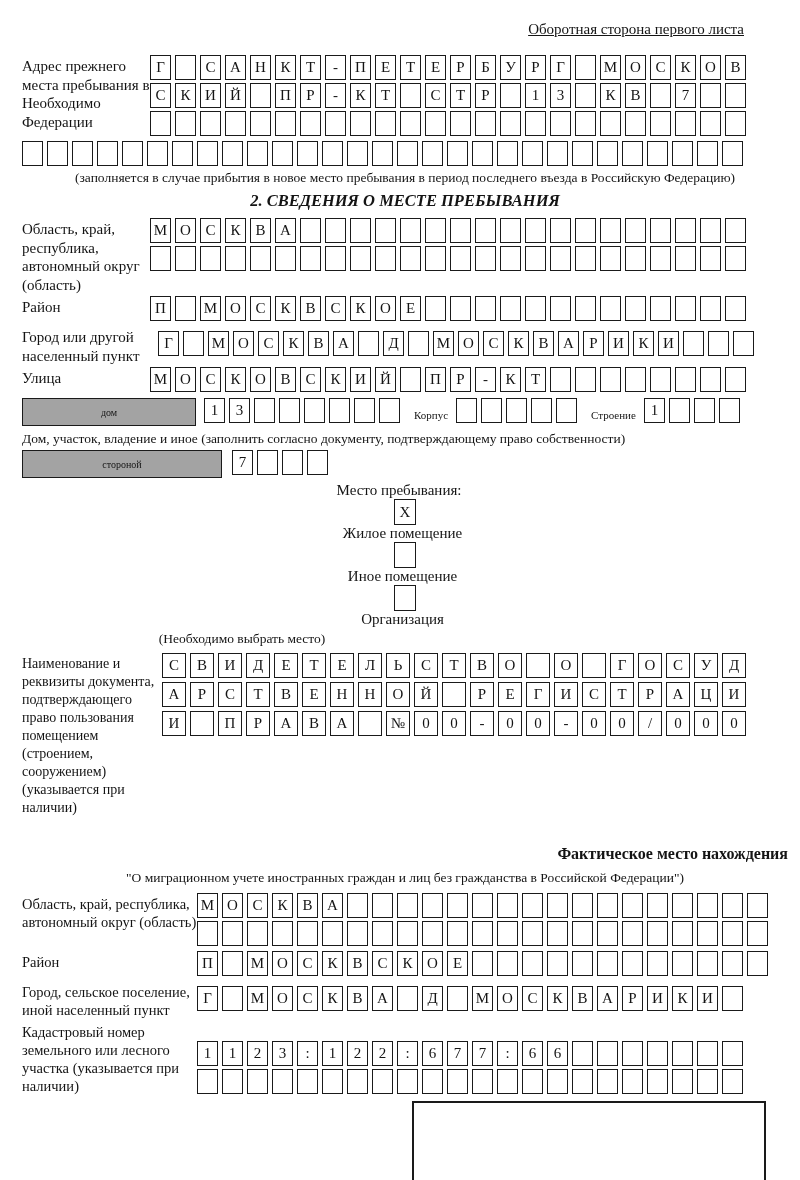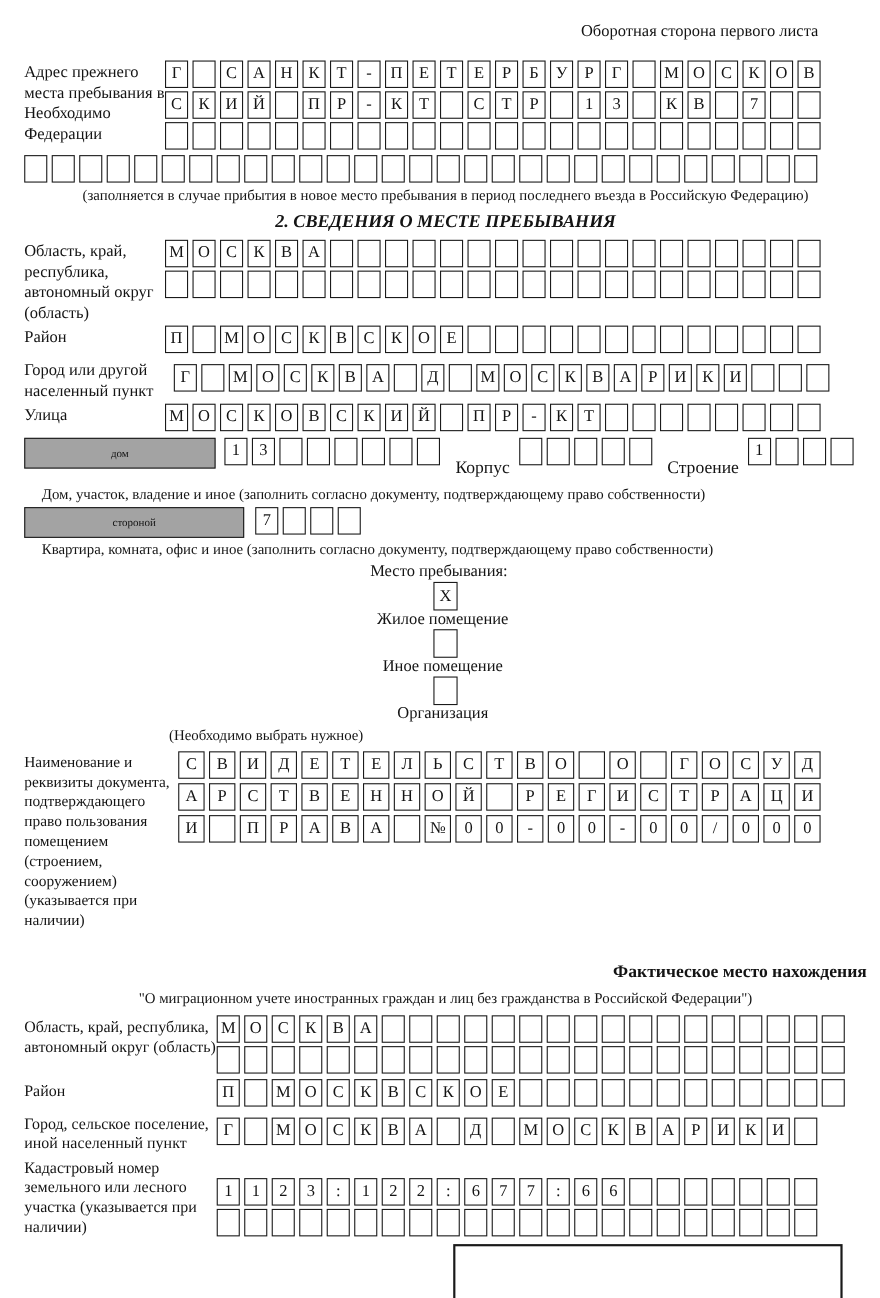--- a/index.html
+++ b/index.html
@@ -1,21 +1,21 @@
 <!DOCTYPE html>
 <html><head>
 <meta charset="utf-8">
 <style>
   html,body{margin:0;padding:0;}
   body{
     width:800px;height:1180px;overflow:hidden;background:#ffffff;color:#141414;
     font-family:"Liberation Serif","DejaVu Serif",serif;
   }
   .page{padding:20px 12px 0 22px;position:relative;}
-  .hdr{text-align:right;padding-right:44px;font-size:15px;line-height:19px;}
+  .hdr{text-align:right;padding-right:44px;font-size:15px;line-height:19px;text-decoration:underline;}
 
   
   .boxrow{display:flex;gap:4px;margin-bottom:3px;}
   .cell{
     flex:none;display:inline-flex;align-items:center;justify-content:center;
     width:19px;height:23px;border:1.6px solid #1a1a1a;background:#fff;
     font-size:15px;line-height:1;
   }
   .wide .cell{width:22px;}
   .frow{display:flex;margin-bottom:2px;}
@@ -32,23 +32,23 @@
   .row-offset{margin-top:5px;}
 
   
   .inline-row{display:flex;align-items:flex-start;margin:3px 0 2px 0;}
   .widebox{
     flex:none;display:flex;align-items:center;justify-content:center;
     border:1.6px solid #1a1a1a;height:26px;font-size:10px;background:#a3a3a3;
   }
   .w-dom{width:172px;margin-right:8px;}
   .w-kv{width:198px;margin-right:10px;}
-  .mini-label{flex:none;font-size:16px;line-height:26px;margin:15px 8px 0 14px;}
-
-  .fieldnote{font-size:13.5px;line-height:17px;margin:0 0 3px 16px;}
+  .mini-label{flex:none;font-size:11px;line-height:26px;margin:4px 8px 0 14px;}
+
+  .fieldnote{font-size:13.5px;line-height:17px;margin:0 0 3px 0;}
 
   
   .stay-row{display:flex;align-items:center;margin:4px 0 0 0;flex-direction:column;}
   .stay-label{font-size:15px;margin-right:12px;}
   .check{width:20px;height:24px;font-size:15px;}
   .stay-opt{font-size:15px;margin:0 14px 0 9px;}
   .stay-note{font-size:13.5px;text-align:center;width:300px;margin:3px 0 6px 70px;}
 
   .doc-block .flabel{width:140px;font-size:14px;line-height:18px;}
   .doc-block .boxrow{margin-bottom:4px;}
@@ -375,32 +375,31 @@
 
   <div class="inline-row">
     <div class="widebox w-kv">стороной</div>
     <div class="boxrow">
         <span class="cell">7</span>
         <span class="cell"></span>
         <span class="cell"></span>
         <span class="cell"></span>
       </div>
   </div>
-  <div class="fieldnote">Квартира, комната, офис и иное (заполнить согласно документу, подтверждающему право собственности)</div>
 
   <div class="stay-row">
     <span class="stay-label">Место пребывания:</span>
     <span class="cell check">X</span>
     <span class="stay-opt">Жилое помещение</span>
     <span class="cell check"></span>
     <span class="stay-opt">Иное помещение</span>
     <span class="cell check"></span>
     <span class="stay-opt">Организация</span>
   </div>
-  <div class="stay-note">(Необходимо выбрать нужное)</div>
+  <div class="stay-note">(Необходимо выбрать место)</div>
 
   <div class="frow doc-block">
     <div class="flabel">Наименование и реквизиты документа, подтверждающего право пользования помещением (строением, сооружением) (указывается при наличии)</div>
     <div class="rows">
       <div class="boxrow wide">
           <span class="cell">С</span>
           <span class="cell">В</span>
           <span class="cell">И</span>
           <span class="cell">Д</span>
           <span class="cell">Е</span>

